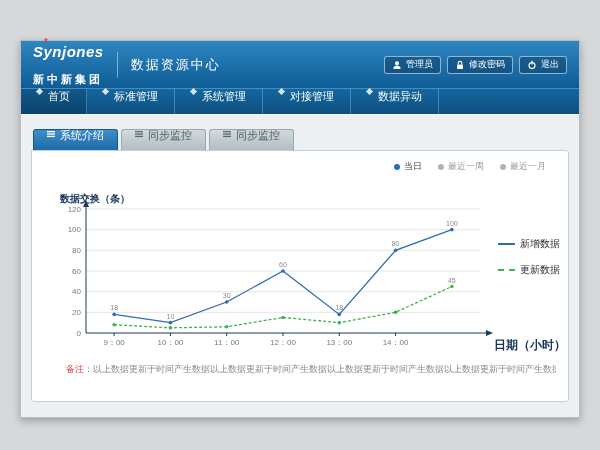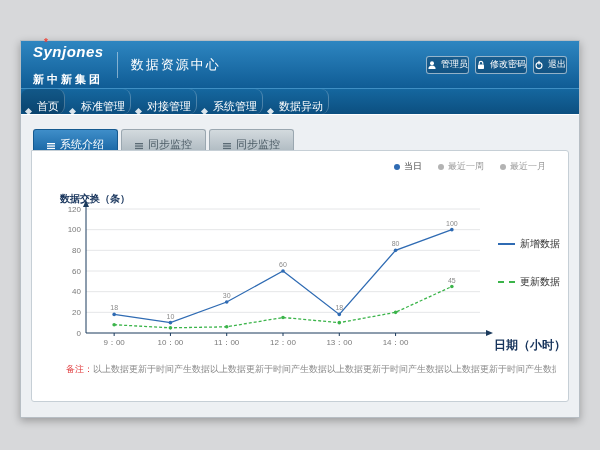--- a/index.html
+++ b/index.html
@@ -12,52 +12,52 @@
   .header { height:47px; background:linear-gradient(#2e86c1,#0f5c95); display:flex; align-items:center; padding:0 12px; }
   .logo { display:flex; flex-direction:column; justify-content:center; }
   .logo-en { position:relative; color:#fff; font-size:15px; font-weight:bold; font-style:italic; letter-spacing:.5px; line-height:1; }
   .spark { position:absolute; left:11px; top:-6px; font-style:normal; font-size:10px; color:#ef4136; font-weight:bold; }
   .logo-cn { color:#fff; font-size:11px; font-weight:bold; letter-spacing:3px; line-height:1; margin-top:15px; }
   .header-divider { width:1px; height:26px; background:rgba(255,255,255,0.45); margin:0 13px; }
   .app-title { color:#fff; font-size:13px; letter-spacing:2px; }
   .header-actions { margin-left:auto; display:flex; gap:6px; }
   .hbtn { display:flex; align-items:center; gap:4px; background:rgba(6,44,74,0.35);
           border:1px solid rgba(255,255,255,0.55); border-radius:3px; color:#fff;
-          font-size:9px; padding:3px 0; cursor:pointer; line-height:1; }
+          font-size:9px; padding:3px 7px; cursor:pointer; line-height:1; }
 
   
   .nav { height:26px; background:linear-gradient(#15679f,#0c4f80); border-top:1px solid #3f8fc4; display:flex; align-items:stretch; }
-  .nav-item { display:flex; align-items:flex-end; gap:6px; padding:0 5px; color:#fff; font-size:11px;
-              border-right:1px solid rgba(255,255,255,0.25); cursor:pointer;border-radius:8px; }
+  .nav-item { display:flex; align-items:flex-start; gap:6px; padding:0 16px; color:#fff; font-size:11px;
+              border-right:1px solid rgba(255,255,255,0.25); cursor:pointer; }
   .nav-item.active { background:rgba(0,0,0,0.14); }
   .nav-ico { width:5px; height:5px; background:#fff; opacity:.85; transform:rotate(45deg); }
 
   
   .content { position:absolute; left:0; right:0; top:74px; bottom:0; background:#edf0f3; padding:14px 10px 0; }
   .tabs { display:flex; gap:3px; margin-left:2px; height:21px; }
-  .tab { display:flex; align-items:flex-end; gap:5px; padding:0 13px; font-size:11px;
+  .tab { display:flex; align-items:flex-start; gap:5px; padding:0 13px; font-size:11px;
          border-radius:3px 3px 0 0; cursor:pointer; line-height:1; }
   .tab.active { background:linear-gradient(#3f8ec9,#1c6aa8); color:#fff; border:1px solid #15598f; border-bottom:none; }
   .tab.inactive { background:linear-gradient(#d3dade,#b2bdc4); color:#4c5c66; border:1px solid #9aa7b0; border-bottom:none; }
   .tab-ico { display:inline-flex; }
 
   .panel { position:relative; background:#fff; border:1px solid #c6cfd6; height:252px; border-radius:0 3px 3px 3px; }
 
   .filters { position:absolute; top:9px; right:22px; display:flex; gap:16px; align-items:center; font-size:9px; }
   .filter { display:flex; align-items:center; gap:4px; cursor:pointer; color:#999; }
   .filter.active { color:#444; }
   .fdot { width:6px; height:6px; border-radius:50%; background:#b3b3b3; }
   .filter.active .fdot { background:#2f6bb3; }
 
   .y-title { position:absolute; left:28px; top:26px; font-size:10px; font-weight:bold; color:#16335b;margin-top:15px; }
   .chart-box { position:absolute; left:24px; top:44px; width:440px; height:160px; }
   svg text { font-family:"Liberation Sans", sans-serif; }
   .x-title { position:absolute; left:462px; top:186px; font-size:12px; font-weight:bold; color:#16335b; }
 
-  .series-legend { position:absolute; right:8px; top:86px; display:flex; flex-direction:column; gap:24px; }
+  .series-legend { position:absolute; right:8px; top:86px; display:flex; flex-direction:column; gap:12px; }
   .series-item { display:flex; align-items:center; gap:5px; font-size:10px; color:#333; cursor:pointer; white-space:nowrap; }
   .line-sample { display:inline-block; width:17px; height:0; border-top:2px solid #000; }
   .line-sample.s-blue { border-top:2px solid #2f6bb3; }
   .line-sample.s-green { border-top:2px dashed #3bb44a; }
 
   .remark { position:absolute; left:34px; right:12px; top:212px; font-size:9px; color:#8a8a8a;
             white-space:nowrap; overflow:hidden; }
   .remark-label { color:#e03a3c; font-weight:normal; }
 </style>
 </head>
@@ -111,25 +111,25 @@
       <div class="nav-item active">
         <span class="nav-ico"></span>
         <span>首页</span>
       </div>
       <div class="nav-item">
         <span class="nav-ico"></span>
         <span>标准管理</span>
       </div>
       <div class="nav-item">
         <span class="nav-ico"></span>
+        <span>系统管理</span>
+      </div>
+      <div class="nav-item">
+        <span class="nav-ico"></span>
         <span>对接管理</span>
-      </div>
-      <div class="nav-item">
-        <span class="nav-ico"></span>
-        <span>系统管理</span>
       </div>
       <div class="nav-item">
         <span class="nav-ico"></span>
         <span>数据异动</span>
       </div>
     </div>
 
     <div class="content">
       <div class="tabs">
         <div class="tab active">

